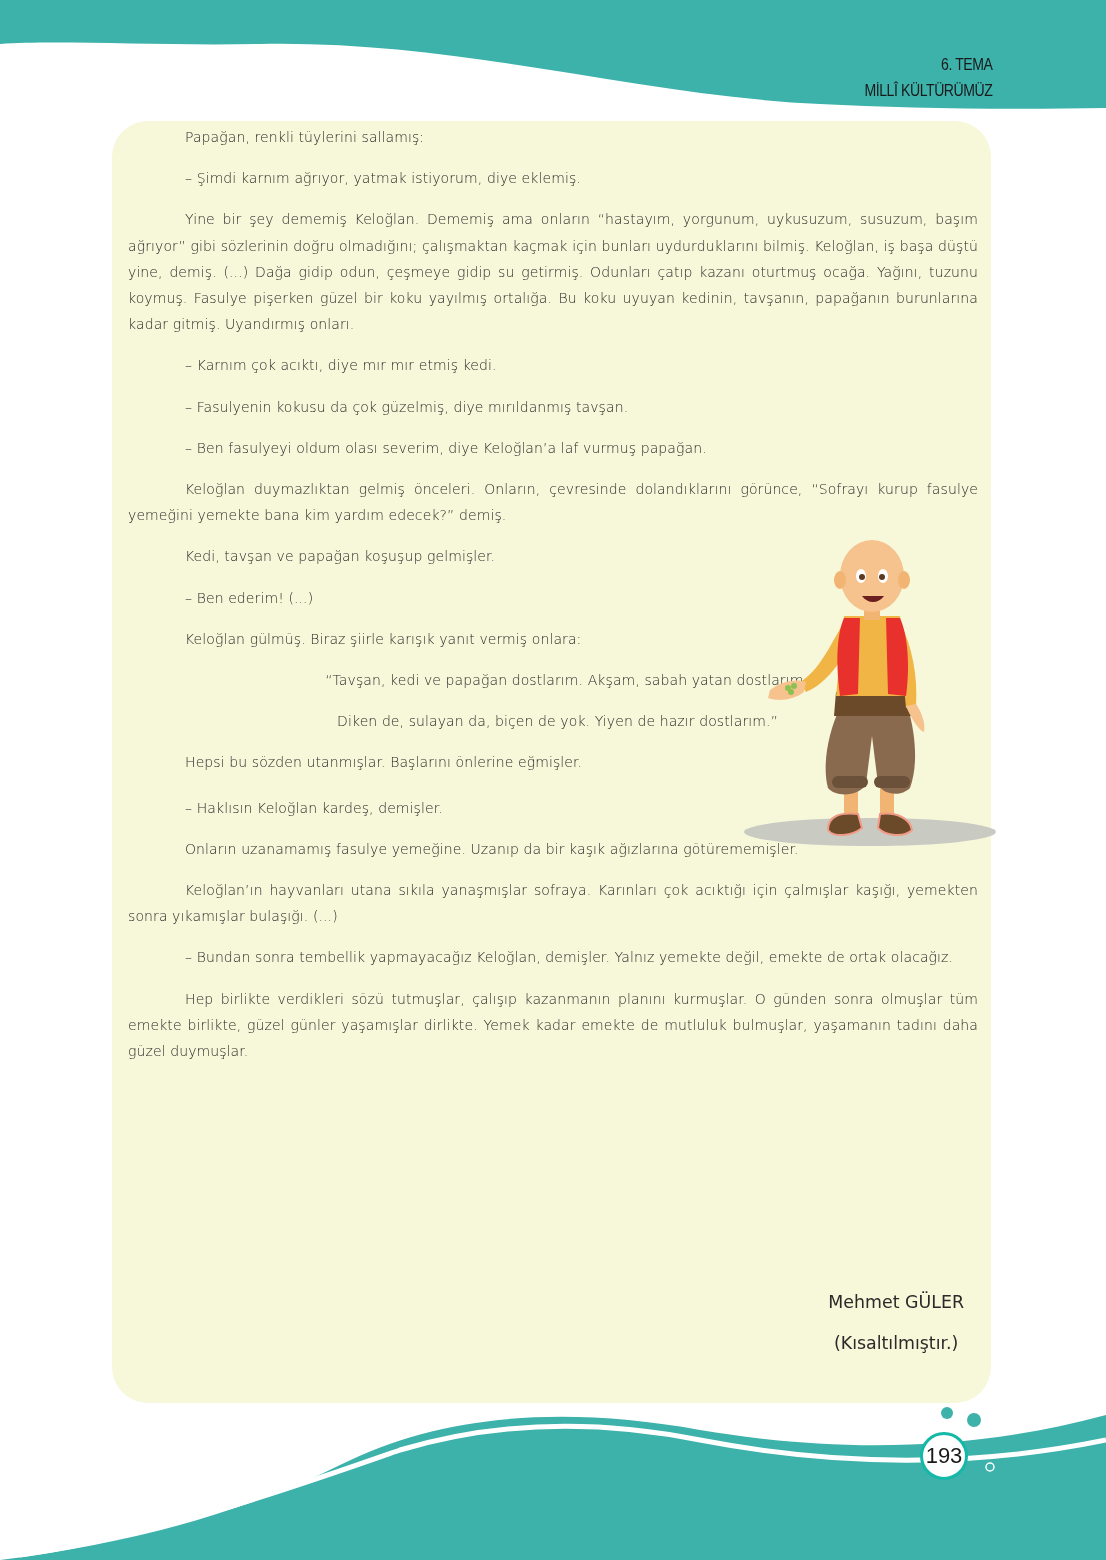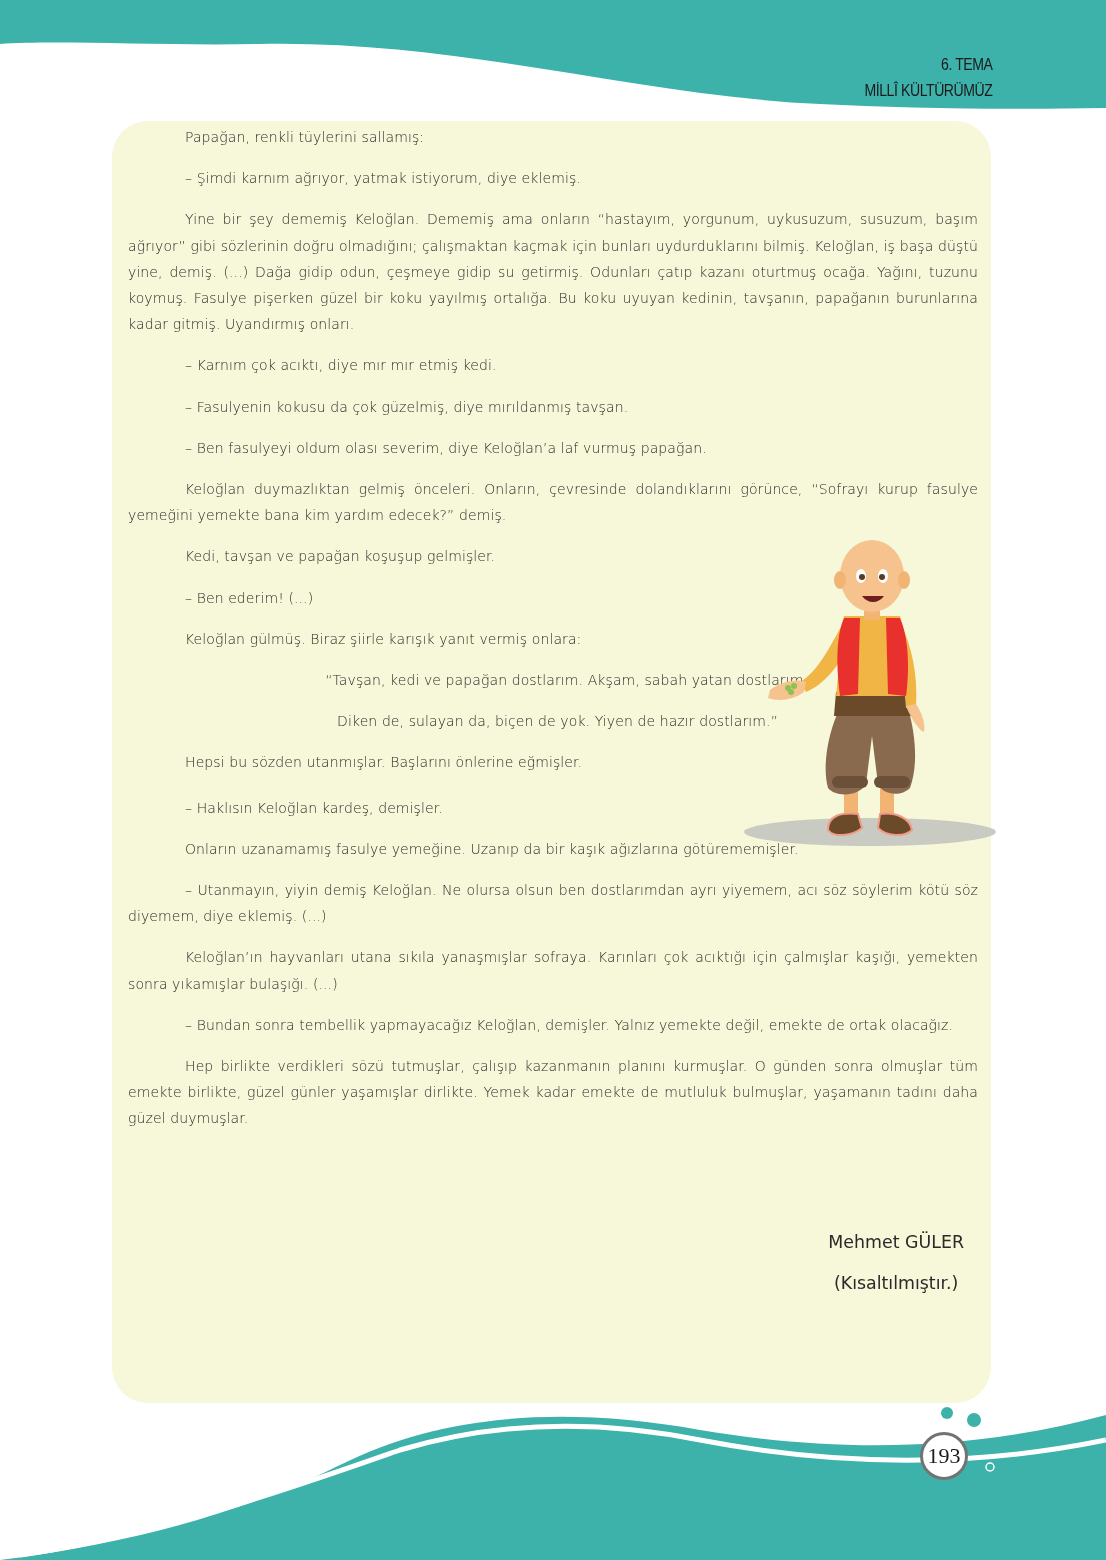--- a/index.html
+++ b/index.html
@@ -20,30 +20,30 @@
     background: #f7f7d9; border-radius: 36px;
   }
   .text {
     position: absolute; left: 128px; top: 124px; width: 850px;
     color: #2a2a2a; font-family: "DejaVu Sans", sans-serif;
     font-size: 14px; line-height: 26.2px; font-weight: 300;
   }
   .p { margin: 0 0 15px 0; text-align: justify; text-indent: 57px; letter-spacing: 0.1px; }
   .p.short { width: 650px; }
   .signature {
-    position: absolute; right: 142px; top: 1222px; text-align: center;
+    position: absolute; right: 142px; top: 1282px; text-align: center;
     color: #2a2a2a; font-size: 17.4px; line-height: 41px; font-family: "DejaVu Sans", sans-serif;
   }
   .character { position: absolute; left: 740px; top: 536px; width: 260px; height: 320px; }
   .bottom-wave { position: absolute; left: 0; top: 1395px; width: 1106px; height: 165px; }
   .page-num {
     position: absolute; left: 920px; top: 1432px; width: 48px; height: 48px;
-    border-radius: 50%; background: #ffffff; border: 3px solid #737373;
+    border-radius: 50%; background: #ffffff; border: 3px solid #14b8a6;
     display: flex; align-items: center; justify-content: center;
-    font-family: Liberation Serif, serif; font-size: 22px; color: #1a1a1a;
+    font-family: Liberation Sans, sans-serif; font-size: 22px; color: #1a1a1a;
     box-sizing: border-box;
   }
 </style>
 </head>
 <body>
 
 <svg class="top-wave" viewBox="0 0 1106 130" preserveAspectRatio="none">
   <path d="M0,0 H1106 V108 C1000,110 900,108 820,104 C640,96 460,40 260,44 C160,46 60,40 0,44 Z" fill="#3db2ab"></path>
 </svg>
 
@@ -63,21 +63,20 @@
   <p class="p">– Ben fasulyeyi oldum olası severim, diye Keloğlan’a laf vurmuş papağan.</p>
   <p class="p">Keloğlan duymazlıktan gelmiş önceleri. Onların, çevresinde dolandıklarını görünce, “Sofrayı kurup fasulye yemeğini yemekte bana kim yardım edecek?” demiş.</p>
   <p class="p short">Kedi, tavşan ve papağan koşuşup gelmişler.</p>
   <p class="p short">– Ben ederim! (...)</p>
   <p class="p short">Keloğlan gülmüş. Biraz şiirle karışık yanıt vermiş onlara:</p>
   <p class="p short" style="width:680px;text-align:right;">“Tavşan, kedi ve papağan dostlarım. Akşam, sabah yatan dostlarım.</p>
   <p class="p short" style="text-align:right;">Diken de, sulayan da, biçen de yok. Yiyen de hazır dostlarım.”</p>
   <p class="p short" style="text-align:left;">Hepsi bu sözden utanmışlar. Başlarını önlerine eğmişler.</p>
   <p class="p short" style="text-align:left;margin-top:19px;">– Haklısın Keloğlan kardeş, demişler.</p>
   <p class="p" style="text-align:left;">Onların uzanamamış fasulye yemeğine. Uzanıp da bir kaşık ağızlarına götürememişler.</p>
-  <p class="p">– Utanmayın, yiyin demiş Keloğlan. Ne olursa olsun ben dostlarımdan ayrı yiyemem, acı söz söylerim kötü söz diyemem, diye eklemiş. (...)</p>
   <p class="p">Keloğlan’ın hayvanları utana sıkıla yanaşmışlar sofraya. Karınları çok acıktığı için çalmışlar kaşığı, yemekten sonra yıkamışlar bulaşığı. (...)</p>
   <p class="p">– Bundan sonra tembellik yapmayacağız Keloğlan, demişler. Yalnız yemekte değil, emekte de ortak olacağız.</p>
   <p class="p">Hep birlikte verdikleri sözü tutmuşlar, çalışıp kazanmanın planını kurmuşlar. O günden sonra olmuşlar tüm emekte birlikte, güzel günler yaşamışlar dirlikte. Yemek kadar emekte de mutluluk bulmuşlar, yaşamanın tadını daha güzel duymuşlar.</p>
 </div>
 
 <div class="signature">
   <div>Mehmet GÜLER</div>
   <div>(Kısaltılmıştır.)</div>
 </div>
 

